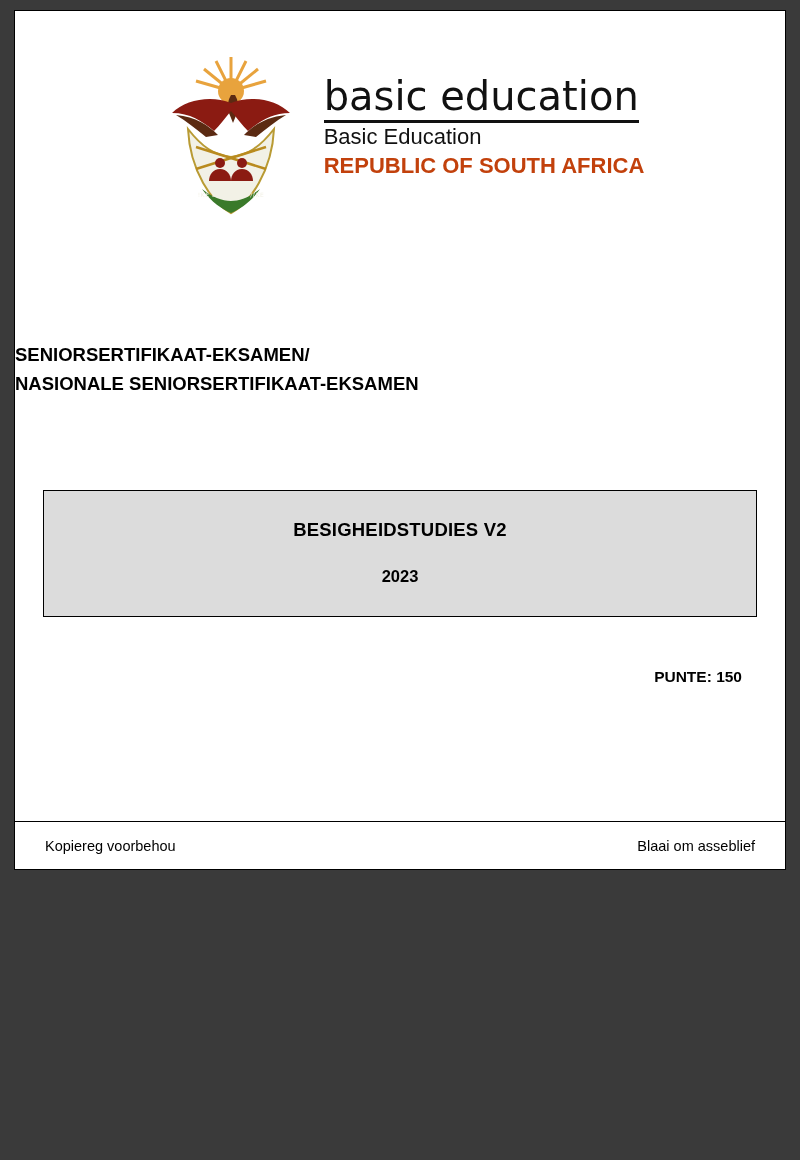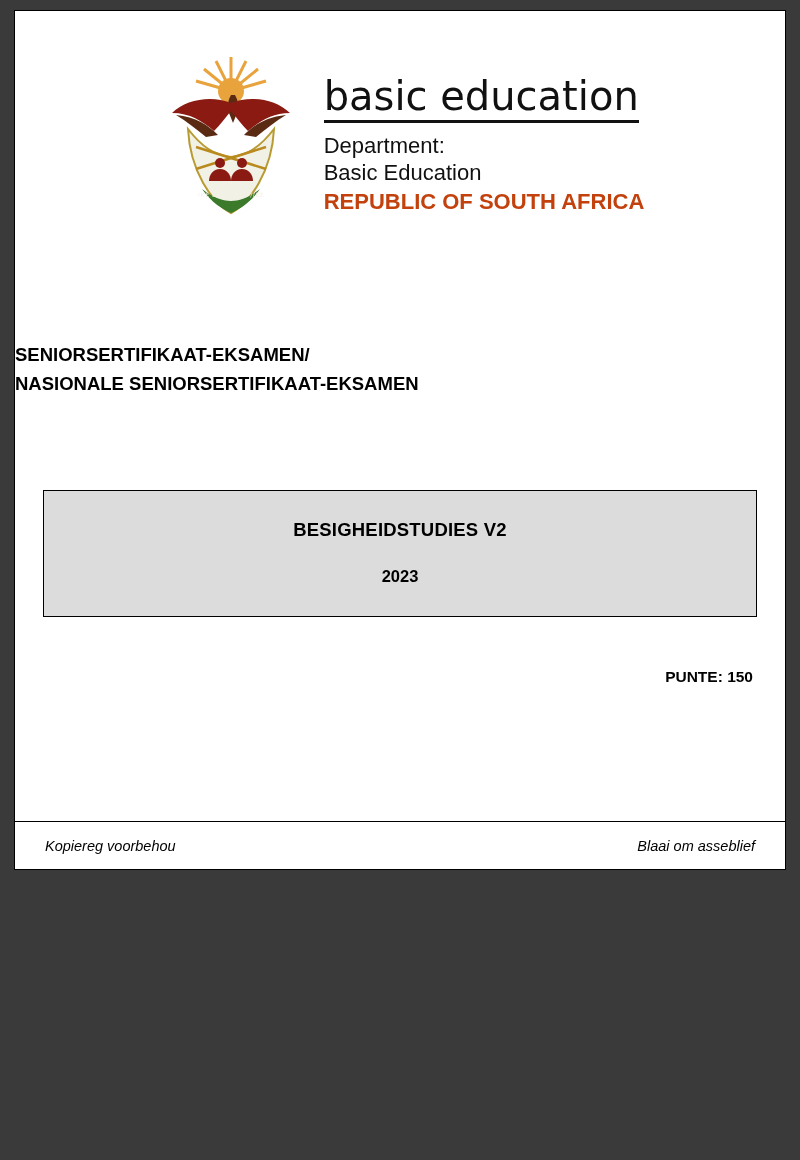--- a/index.html
+++ b/index.html
@@ -106,21 +106,21 @@
   }
   .subject-year {
     font-size: 16.5px;
     font-weight: bold;
     margin-top: 26px;
   }
 
   
   .marks-block {
     margin-top: 42px;
-    padding-right: 32px;
+    padding-right: 43px;
     text-align: right;
     font-weight: bold;
     font-size: 15.5px;
     line-height: 2.3;
   }
 
   
   .pages-note {
     margin-top: 105px;
     text-align: center;
@@ -134,21 +134,20 @@
     left: 0;
     right: 0;
     bottom: 0;
     height: 48px;
     border-top: 1px solid #000;
     display: flex;
     align-items: center;
     justify-content: space-between;
     padding: 0 30px;
     box-sizing: border-box;
-    font-style: italic;
     font-size: 14.5px;
   }
 </style>
 </head>
 <body>
 
 <div class="page-frame">
   <div class="inner">
 
     <div class="header">
@@ -189,21 +188,20 @@
             <circle cx="86" cy="112" r="5"></circle>
             <path d="M86 118 c-7 0 -11 6 -11 12 l22 0 c0 -6 -4 -12 -11 -12 z"></path>
           </g>
 
           <text x="75" y="146" font-size="6" fill="#f2f1e6" text-anchor="middle" font-family="DejaVu Sans, sans-serif" letter-spacing="0.6">!KE E: /XARRA //KE</text>
         </svg>
       </div>
 
       <div class="brand">
         <div class="brand-title">basic education</div>
-        <div class="brand-line1">Department:</div>
         <div class="brand-line2">Basic Education</div>
         <div class="brand-line3">REPUBLIC OF SOUTH AFRICA</div>
       </div>
     </div>
 
     <div class="exam-titles">
       <div>SENIORSERTIFIKAAT-EKSAMEN/</div>
       <div>NASIONALE SENIORSERTIFIKAAT-EKSAMEN</div>
     </div>
 

